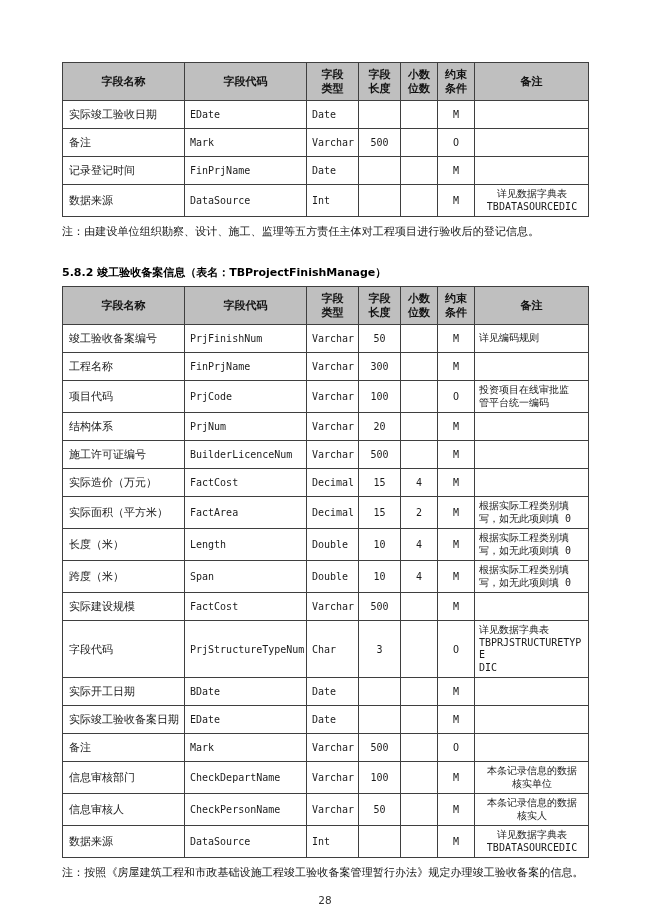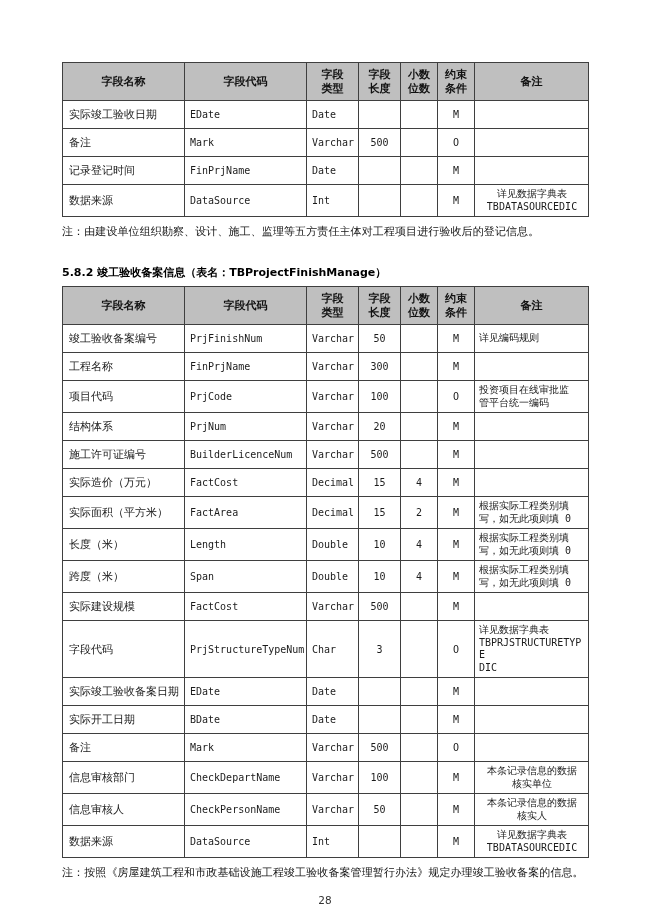--- a/index.html
+++ b/index.html
@@ -268,38 +268,38 @@
         <td class="c-field-code">PrjStructureTypeNum</td>
         <td class="c-field-type">Char</td>
         <td class="c-field-length">3</td>
         <td class="c-decimal-digits"></td>
         <td class="c-constraint">O</td>
         <td class="c-remark">详见数据字典表
 TBPRJSTRUCTURETYPE
 DIC</td>
       </tr>
       <tr>
+        <td class="c-field-name">实际开工日期</td>
+        <td class="c-field-code">BDate</td>
+        <td class="c-field-type">Date</td>
+        <td class="c-field-length"></td>
+        <td class="c-decimal-digits"></td>
+        <td class="c-constraint">M</td>
+        <td class="c-remark"></td>
+      </tr>
+      <tr>
         <td class="c-field-name">实际竣工验收备案日期</td>
         <td class="c-field-code">EDate</td>
         <td class="c-field-type">Date</td>
         <td class="c-field-length"></td>
         <td class="c-decimal-digits"></td>
         <td class="c-constraint">M</td>
         <td class="c-remark"></td>
       </tr>
       <tr>
-        <td class="c-field-name">实际开工日期</td>
-        <td class="c-field-code">BDate</td>
-        <td class="c-field-type">Date</td>
-        <td class="c-field-length"></td>
-        <td class="c-decimal-digits"></td>
-        <td class="c-constraint">M</td>
-        <td class="c-remark"></td>
-      </tr>
-      <tr>
         <td class="c-field-name">备注</td>
         <td class="c-field-code">Mark</td>
         <td class="c-field-type">Varchar</td>
         <td class="c-field-length">500</td>
         <td class="c-decimal-digits"></td>
         <td class="c-constraint">O</td>
         <td class="c-remark"></td>
       </tr>
       <tr>
         <td class="c-field-name">信息审核部门</td>

